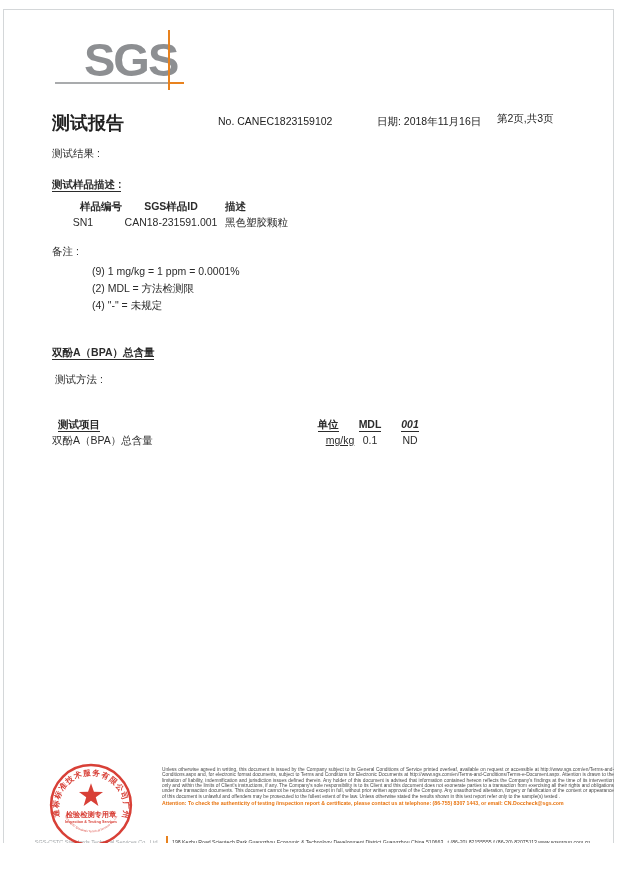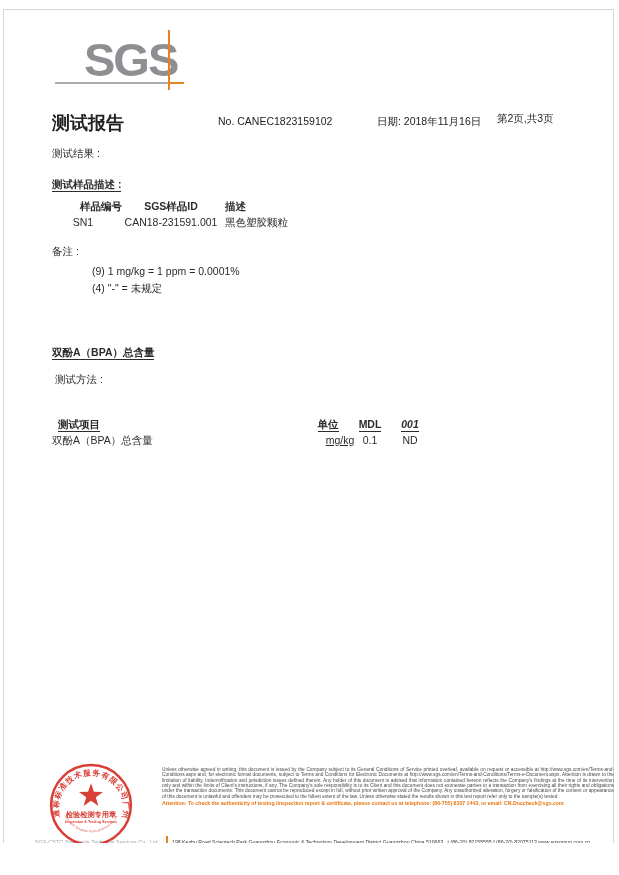--- a/index.html
+++ b/index.html
@@ -59,20 +59,21 @@
   <div class="abs body-txt bold ctr" style="left:68px;top:200px;width:66px;">样品编号</div>
   <div class="abs body-txt bold ctr" style="left:118px;top:200px;width:106px;">SGS样品ID</div>
   <div class="abs body-txt bold" style="left:225px;top:200px;">描述</div>
   <div class="abs body-txt ctr" style="left:50px;top:216px;width:66px;">SN1</div>
   <div class="abs body-txt ctr" style="left:118px;top:216px;width:106px;">CAN18-231591.001</div>
   <div class="abs body-txt" style="left:225px;top:216px;">黑色塑胶颗粒</div>
 
   <div class="abs body-txt" style="left:52px;top:245px;">备注 :</div>
   <div class="abs notes" style="left:92px;top:263px;">
     <div>(9) 1 mg/kg = 1 ppm = 0.0001%</div>
+    <div>(2) MDL = 方法检测限</div>
     <div>(4) "-" = 未规定</div>
   </div>
 
   <div class="abs body-txt bold" style="left:52px;top:346px;"><span class="und">双酚A（BPA）总含量</span></div>
   <div class="abs body-txt" style="left:55px;top:373px;">测试方法 :</div>
 
   <div class="abs body-txt bold" style="left:58px;top:418px;"><span class="und">测试项目</span></div>
   <div class="abs body-txt bold ctr" style="left:308px;top:418px;width:40px;"><span class="und">单位</span></div>
   <div class="abs body-txt bold ctr" style="left:352px;top:418px;width:36px;"><span class="und">MDL</span></div>
   <div class="abs body-txt bold it ctr" style="left:393px;top:418px;width:34px;"><span class="und">001</span></div>

